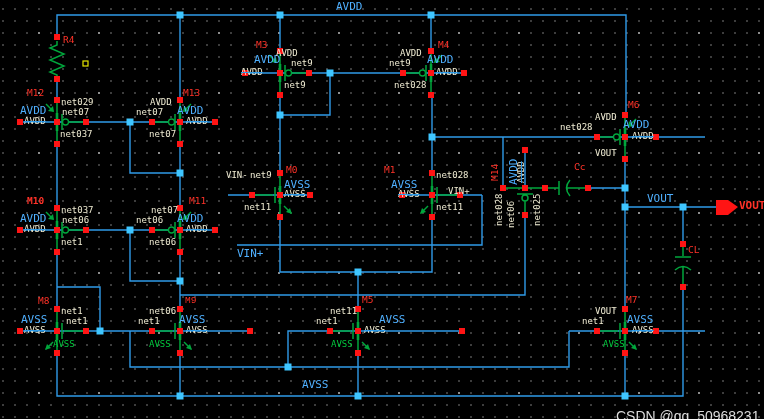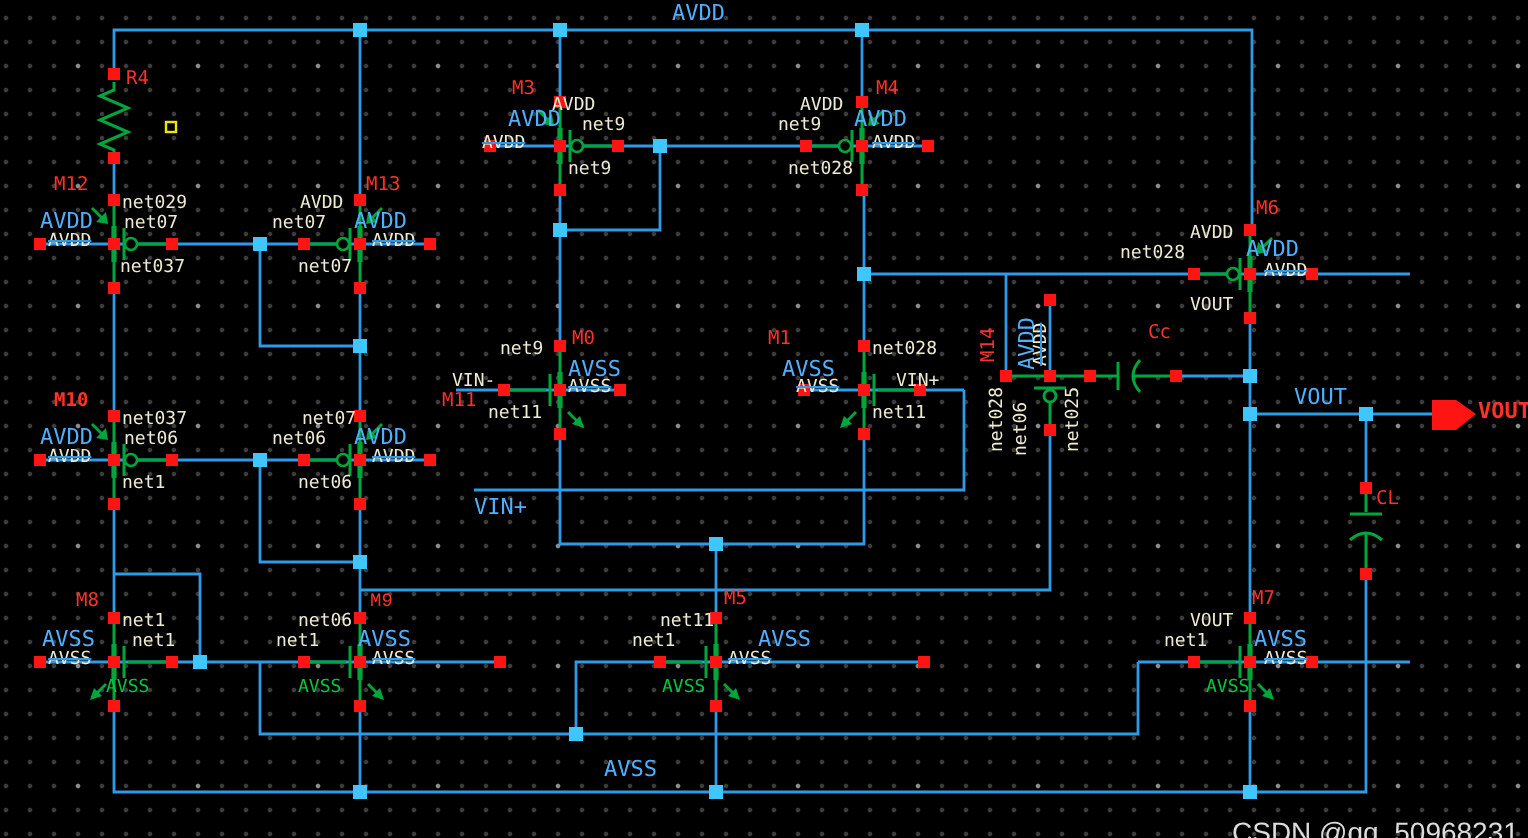--- a/index.html
+++ b/index.html
@@ -245,21 +245,21 @@
       <div class="lb k-net" style="left: 627px; top: 314px;">AVSS</div>
       <div class="lb k-net" style="left: 623px; top: 119px;">AVDD</div>
       <div class="lb k-net rot" style="left: 508px; top: 185px;">AVDD</div>
       <div class="lb k-net" style="left: 237px; top: 248px;">VIN+</div>
       <div class="lb k-net" style="left: 647px; top: 193px;">VOUT</div>
       <div class="lb k-net" style="left: 302px; top: 379px;">AVSS</div>
       <div class="lb k-dev" style="left: 63px; top: 35px;">R4</div>
       <div class="lb k-dev" style="left: 27px; top: 88px;">M12</div>
       <div class="lb k-dev" style="left: 183px; top: 88px;">M13</div>
       <div class="lb k-dev" style="left: 27px; top: 196px; font-weight: bold;">M10</div>
-      <div class="lb k-dev" style="left: 189px; top: 196px; margin-left: 32px;">M11</div>
+      <div class="lb k-dev" style="left: 189px; top: 196px;">M11</div>
       <div class="lb k-dev" style="left: 38px; top: 296px;">M8</div>
       <div class="lb k-dev" style="left: 185px; top: 296px; font-family: Liberation Mono, monospace;">M9</div>
       <div class="lb k-dev" style="left: 256px; top: 40px;">M3</div>
       <div class="lb k-dev" style="left: 438px; top: 40px;">M4</div>
       <div class="lb k-dev" style="left: 286px; top: 165px; text-align: center;">M0</div>
       <div class="lb k-dev" style="left: 384px; top: 165px;">M1</div>
       <div class="lb k-dev" style="left: 362px; top: 295px;">M5</div>
       <div class="lb k-dev" style="left: 626px; top: 295px;">M7</div>
       <div class="lb k-dev" style="left: 628px; top: 100px;">M6</div>
       <div class="lb k-dev rot" style="left: 490px; top: 181px;">M14</div>
@@ -289,21 +289,21 @@
       <div class="lb k-strike" style="left: 186px; top: 326px;">AVSS</div>
       <div class="lb k-pin" style="left: 276px; top: 49px;">AVDD</div>
       <div class="lb k-pin" style="left: 291px; top: 59px;">net9</div>
       <div class="lb k-pin" style="left: 284px; top: 81px;">net9</div>
       <div class="lb k-strike" style="left: 241px; top: 68px;">AVDD</div>
       <div class="lb k-pin" style="left: 400px; top: 49px;">AVDD</div>
       <div class="lb k-pin" style="left: 389px; top: 59px;">net9</div>
       <div class="lb k-pin" style="left: 394px; top: 81px;">net028</div>
       <div class="lb k-strike" style="left: 436px; top: 68px;">AVDD</div>
       <div class="lb k-pin" style="left: 250px; top: 171px;">net9</div>
-      <div class="lb k-pin" style="left: 226px; top: 187px;">VIN-</div>
+      <div class="lb k-pin" style="left: 226px; top: 171px;">VIN-</div>
       <div class="lb k-pin" style="left: 244px; top: 203px;">net11</div>
       <div class="lb k-strike" style="left: 284px; top: 190px;">AVSS</div>
       <div class="lb k-pin" style="left: 436px; top: 171px;">net028</div>
       <div class="lb k-pin" style="left: 448px; top: 187px;">VIN+</div>
       <div class="lb k-pin" style="left: 436px; top: 203px;">net11</div>
       <div class="lb k-strike" style="left: 398px; top: 190px;">AVSS</div>
       <div class="lb k-pin" style="left: 330px; top: 307px;">net11</div>
       <div class="lb k-pin" style="left: 316px; top: 317px;">net1</div>
       <div class="lb k-strike" style="left: 364px; top: 326px;">AVSS</div>
       <div class="lb k-pin" style="left: 595px; top: 307px;">VOUT</div>

